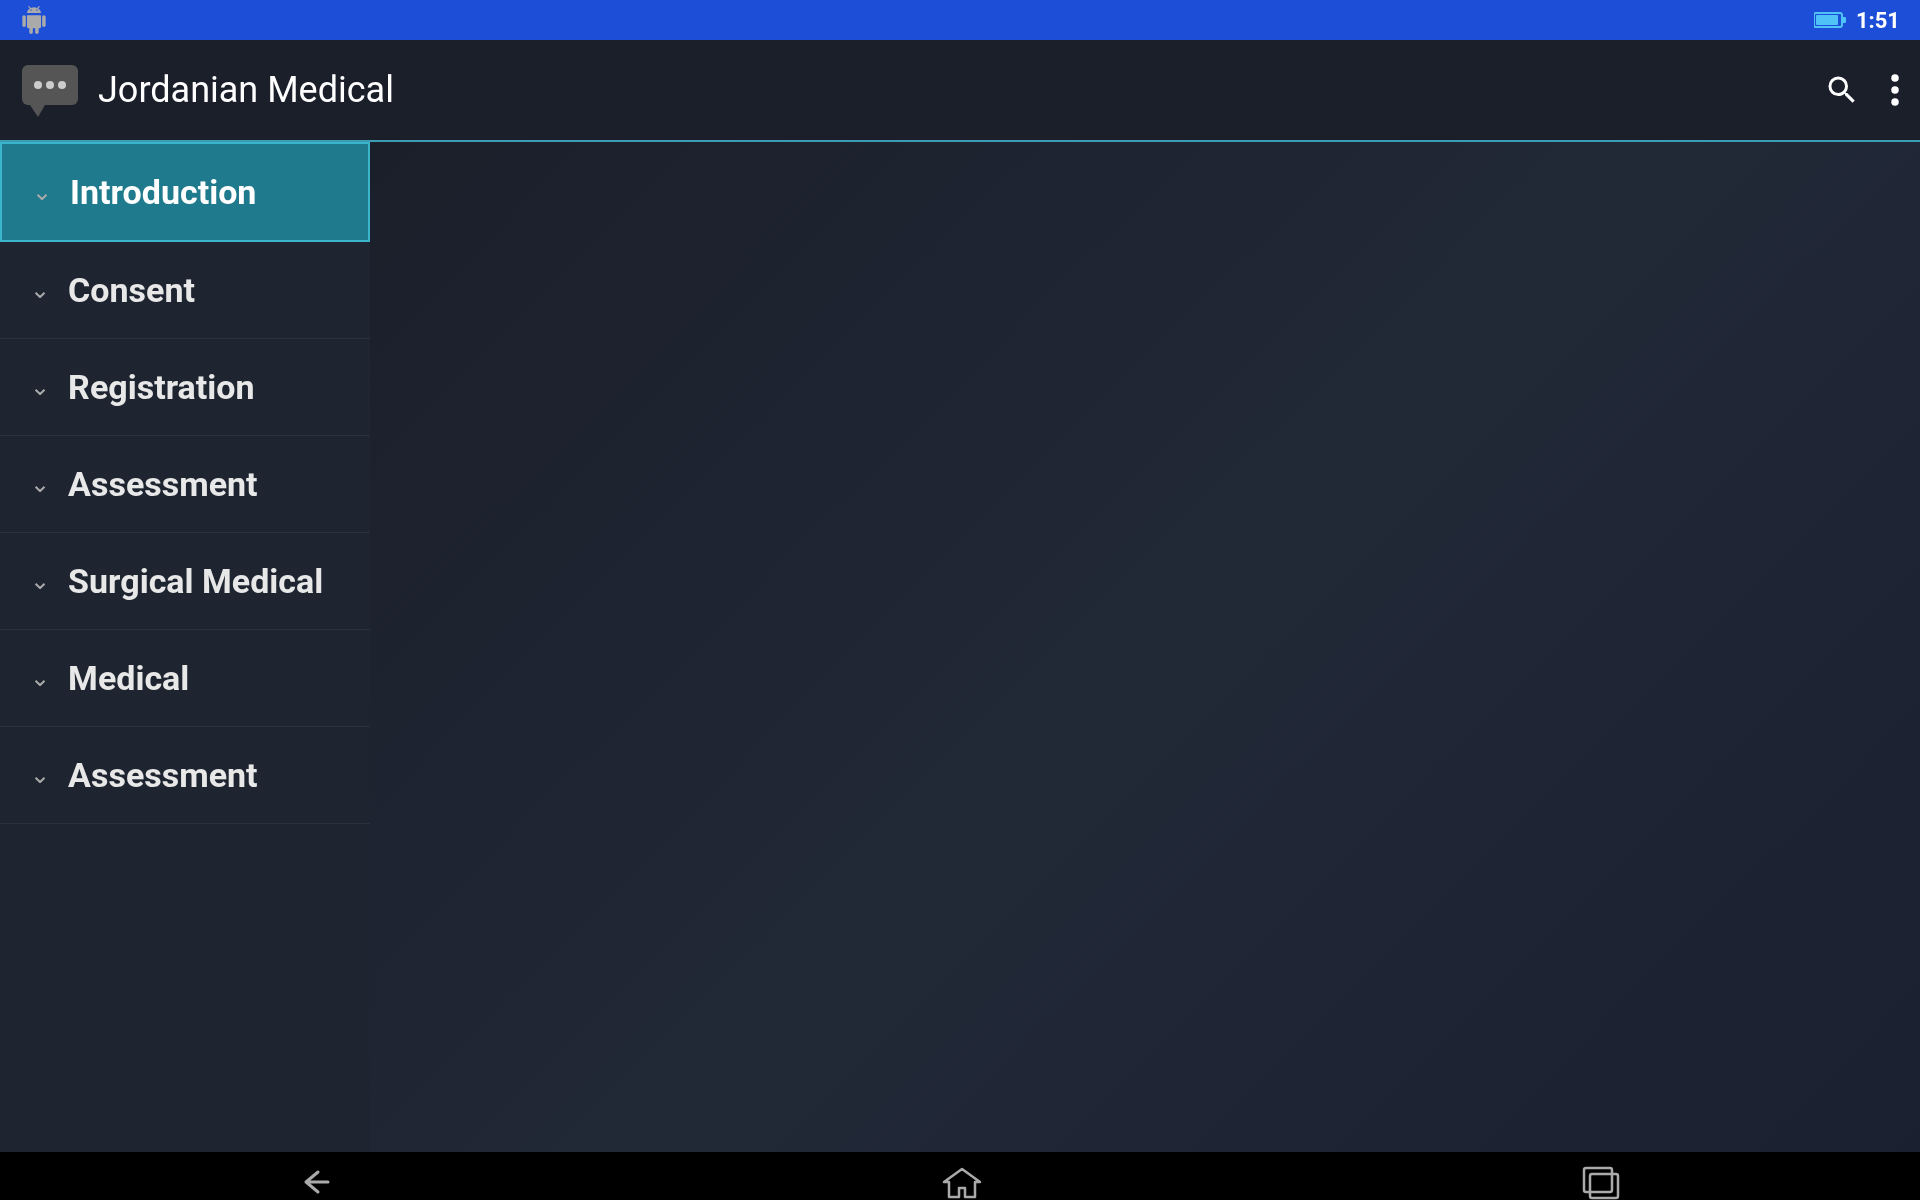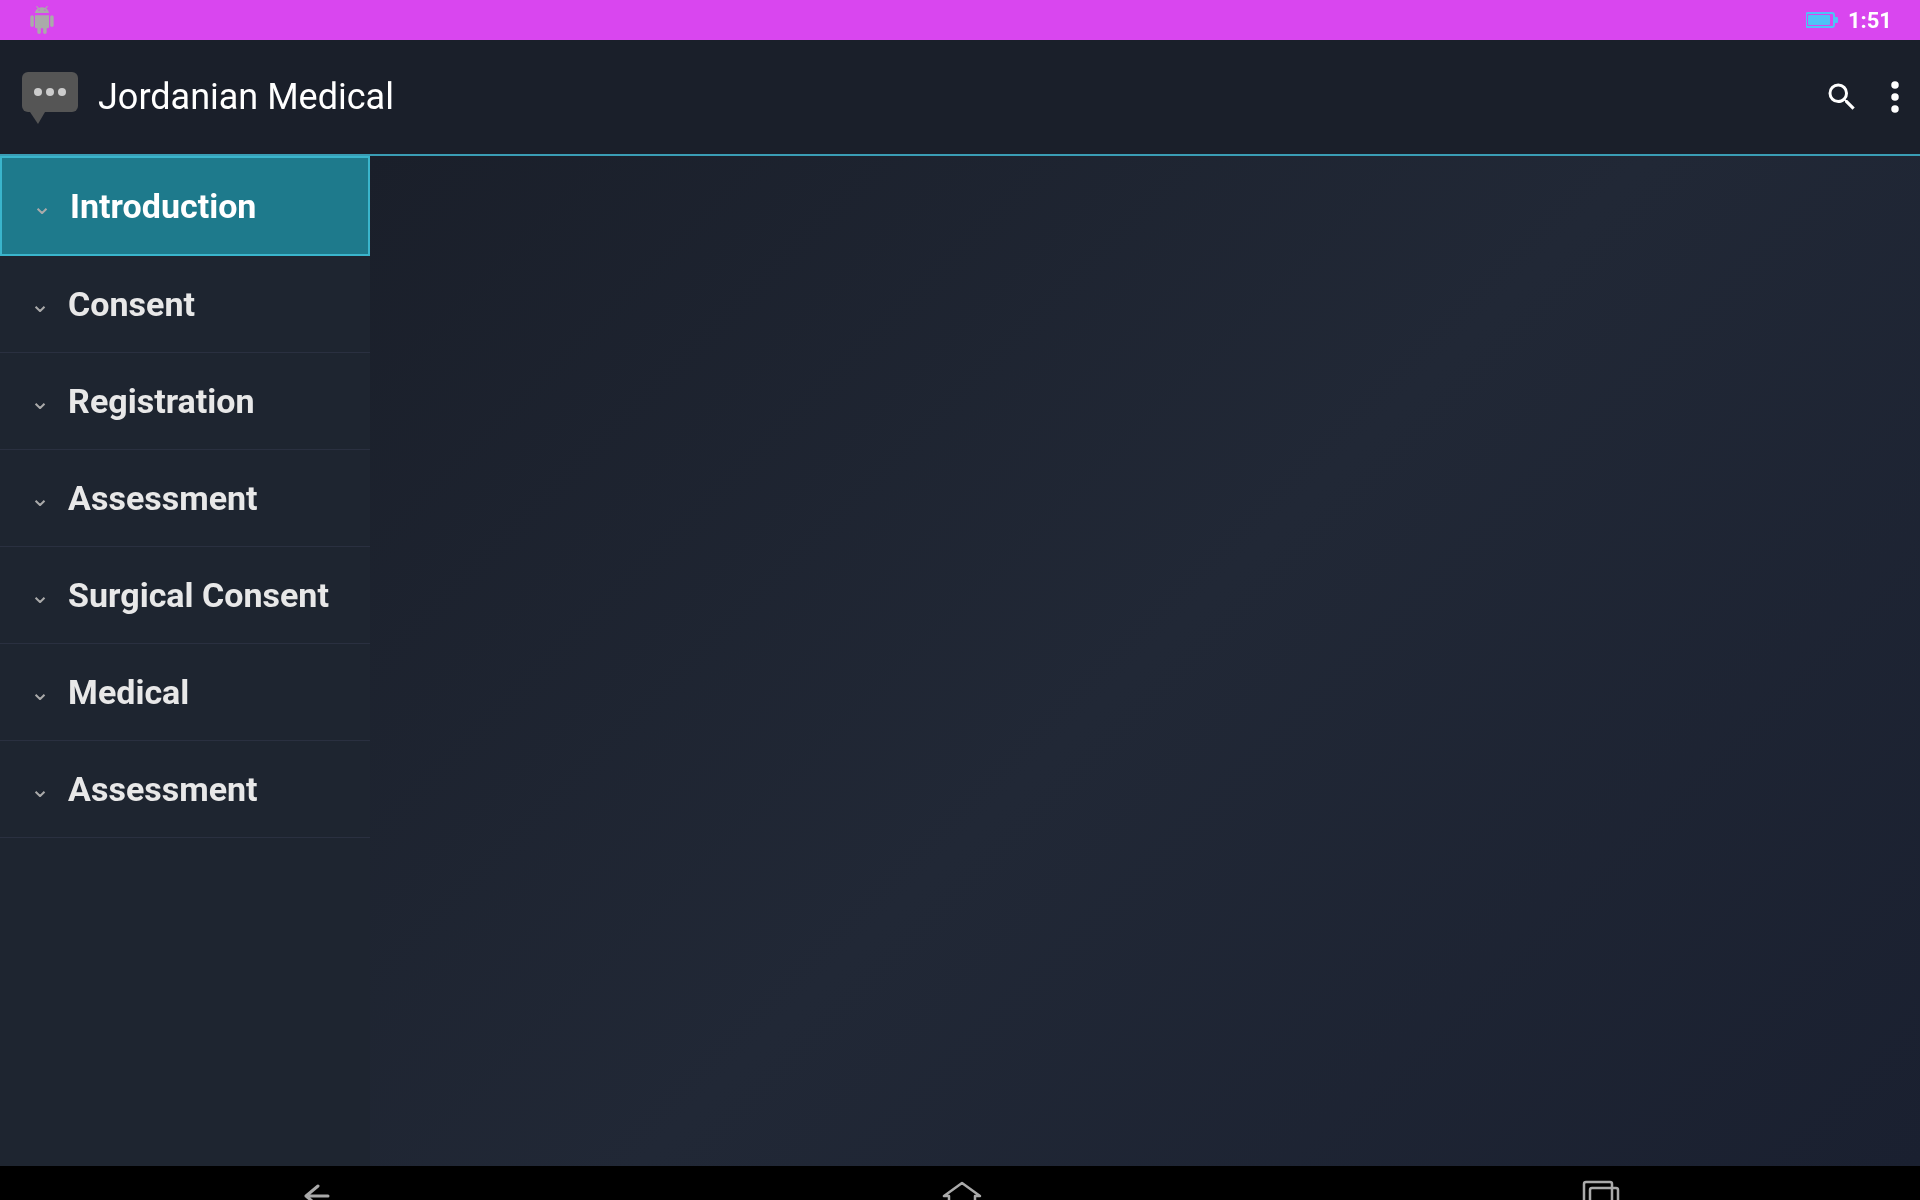--- a/index.html
+++ b/index.html
@@ -9,25 +9,25 @@
       height: 1200px;
       background: #1a1f2a;
       font-family: 'Roboto', Arial, sans-serif;
       overflow: hidden;
       color: #ffffff;
     }
 
     
     #status-bar {
       height: 40px;
-      background: #d946ef;
+      background: #1d4ed8;
       display: flex;
       align-items: center;
       justify-content: space-between;
-      padding: 0 28px;
+      padding: 0 20px;
     }
 
     #status-bar-left {
       display: flex;
       align-items: center;
     }
 
     #status-bar-right {
       display: flex;
       align-items: center;
@@ -40,21 +40,21 @@
     }
 
     .status-time {
       color: #ffffff;
       font-size: 22px;
       font-weight: bold;
     }
 
     
     #app-bar {
-      height: 116px;
+      height: 102px;
       background: #1a1f2a;
       display: flex;
       align-items: center;
       padding: 0 20px;
       border-bottom: 2px solid #3a9db5;
       justify-content: center;
     }
 
     #app-logo {
       width: 60px;
@@ -224,21 +224,21 @@
       <span class="nav-item-label">Registration</span>
     </div>
 
     <div class="nav-item">
       <span class="nav-item-chevron">⌄</span>
       <span class="nav-item-label">Assessment</span>
     </div>
 
     <div class="nav-item">
       <span class="nav-item-chevron">⌄</span>
-      <span class="nav-item-label">Surgical Consent</span>
+      <span class="nav-item-label">Surgical Medical</span>
     </div>
 
     <div class="nav-item">
       <span class="nav-item-chevron">⌄</span>
       <span class="nav-item-label">Medical</span>
     </div>
 
     <div class="nav-item">
       <span class="nav-item-chevron">⌄</span>
       <span class="nav-item-label">Assessment</span>

